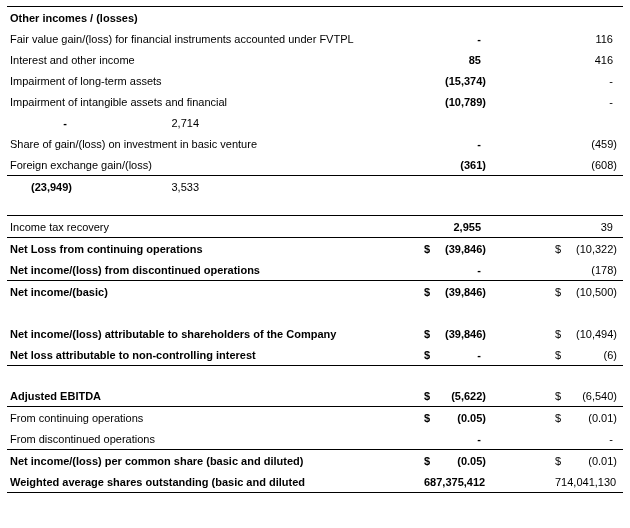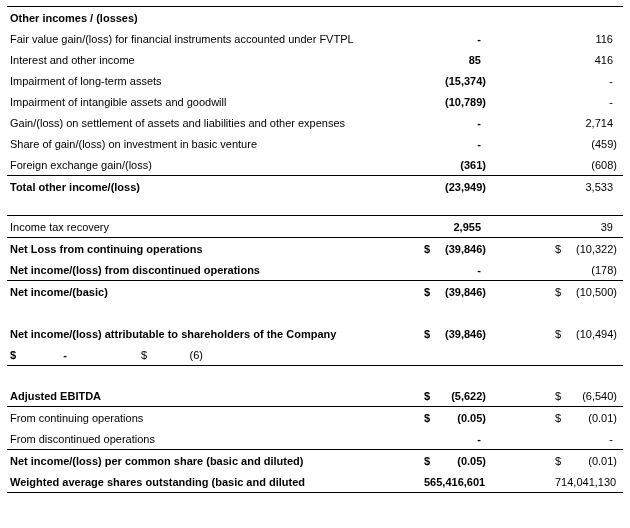--- a/index.html
+++ b/index.html
@@ -105,32 +105,31 @@
       <span class="c1">
         <span class="val">(15,374)</span>
       </span>
       <span class="colgap"></span>
       <span class="c2">
         <span class="val np2">-</span>
       </span>
       <span class="endpad"></span>
     </div>
     <div class="row">
-      <span class="lbl">Impairment of intangible assets and goodwill</span>
+      <span class="lbl">Impairment of intangible assets and financial</span>
       <span class="c1">
         <span class="val">(10,789)</span>
       </span>
       <span class="colgap"></span>
       <span class="c2">
         <span class="val np2">-</span>
       </span>
       <span class="endpad"></span>
     </div>
     <div class="row">
-      <span class="lbl">Gain/(loss) on settlement of assets and liabilities and other expenses</span>
       <span class="c1">
         <span class="val np1">-</span>
       </span>
       <span class="colgap"></span>
       <span class="c2">
         <span class="val np2">2,714</span>
       </span>
       <span class="endpad"></span>
     </div>
     <div class="row">
@@ -150,21 +149,20 @@
         <span class="val">(361)</span>
       </span>
       <span class="colgap"></span>
       <span class="c2">
         <span class="val">(608)</span>
       </span>
       <span class="endpad"></span>
     </div>
     <div class="hline"></div>
     <div class="row">
-      <span class="lbl bold">Total other income/(loss)</span>
       <span class="c1">
         <span class="val">(23,949)</span>
       </span>
       <span class="colgap"></span>
       <span class="c2">
         <span class="val np2">3,533</span>
       </span>
       <span class="endpad"></span>
     </div>
     <div class="gap" style="height: 18px;"></div>
@@ -227,20 +225,21 @@
         <span class="val">(39,846)</span>
       </span>
       <span class="colgap"></span>
       <span class="c2">
         <span class="cur">$</span>
         <span class="val">(10,494)</span>
       </span>
       <span class="endpad"></span>
     </div>
     <div class="row">
+      <span class="lbl bold">Net loss attributable to non-controlling interest</span>
       <span class="c1">
         <span class="cur">$</span>
         <span class="val np1">-</span>
       </span>
       <span class="colgap"></span>
       <span class="c2">
         <span class="cur">$</span>
         <span class="val">(6)</span>
       </span>
       <span class="endpad"></span>
@@ -295,21 +294,21 @@
       <span class="colgap"></span>
       <span class="c2">
         <span class="cur">$</span>
         <span class="val">(0.01)</span>
       </span>
       <span class="endpad"></span>
     </div>
     <div class="row">
       <span class="lbl bold">Weighted average shares outstanding (basic and diluted</span>
       <span class="c1">
-        <span class="val np1">565,416,601</span>
+        <span class="val np1">687,375,412</span>
       </span>
       <span class="colgap"></span>
       <span class="c2">
         <span class="val np2">714,041,130</span>
       </span>
       <span class="endpad"></span>
     </div>
     <div class="hline"></div>
   </div>
 

